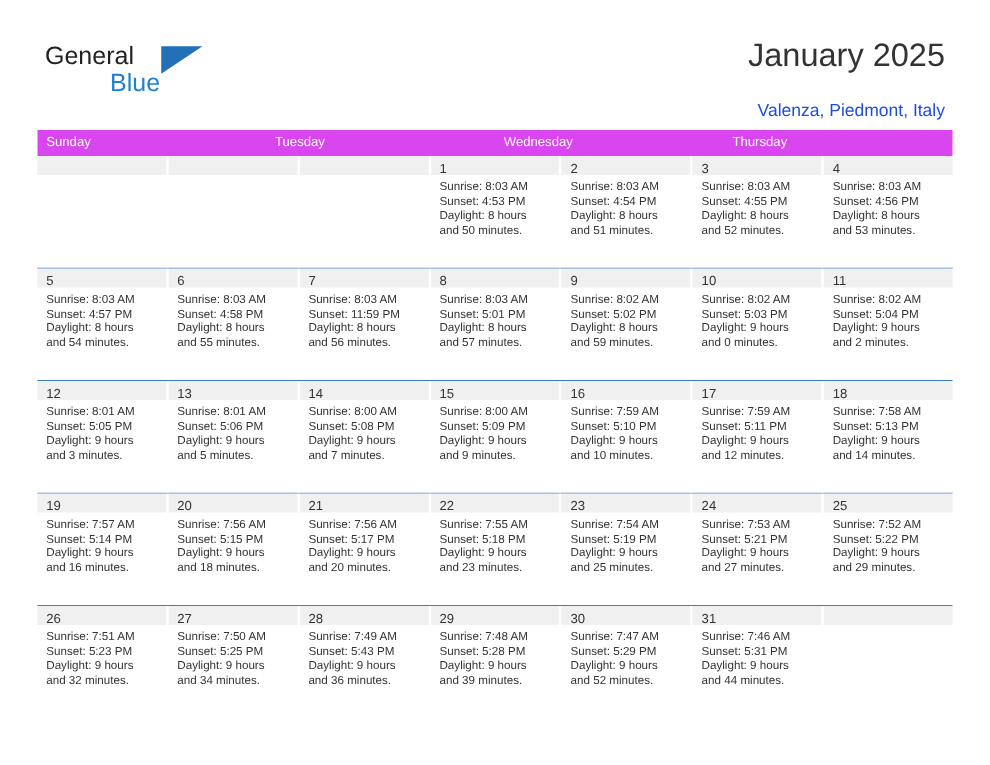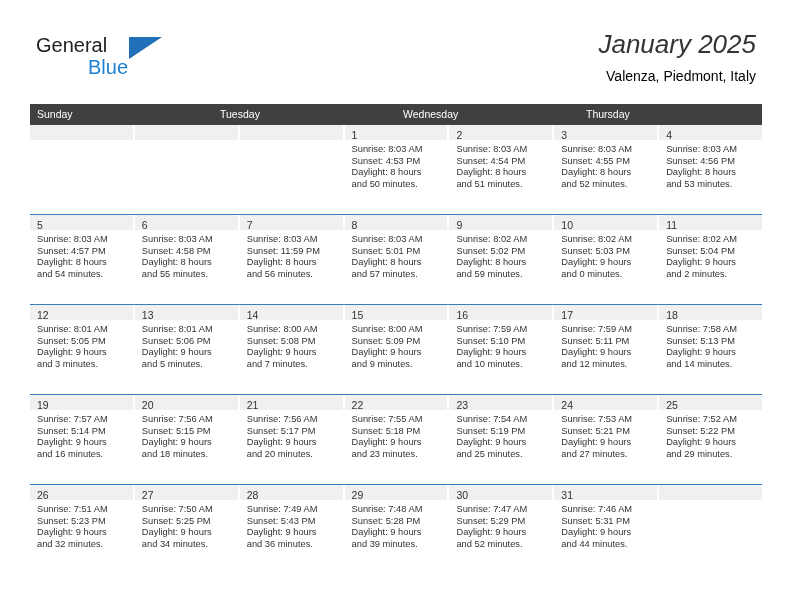--- a/index.html
+++ b/index.html
@@ -67,42 +67,41 @@
     position: absolute;
     right: 36px;
     top: 28px;
     text-align: right;
   }
   .cal-title {
     font-size: 26px;
     color: #333333;
     line-height: 32px;
     white-space: nowrap;
-    font-style: italic;
   }
   .cal-sub {
     font-size: 14px;
-    color: #000000;
+    color: #1d4ed8;
     line-height: 20px;
-    margin-top: 6px;
+    margin-top: 18px;
     white-space: nowrap;
   }
 
   
   .cal {
     position: absolute;
     left: 30px;
     top: 104px;
     width: 732px;
   }
   .dow-row {
     display: flex;
     width: 732px;
     height: 21px;
-    background: #404040;
+    background: #d946ef;
   }
   .dow {
     flex: 1 1 0;
     color: #ffffff;
     font-size: 10.5px;
     line-height: 21px;
     padding-left: 7px;
     box-sizing: border-box;
     white-space: nowrap;
   }

